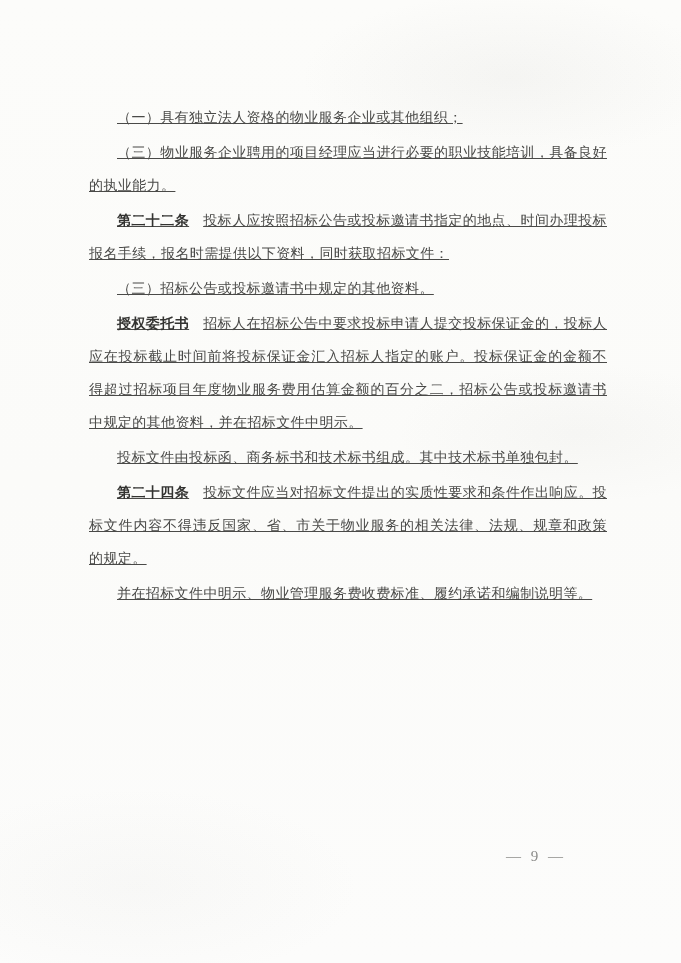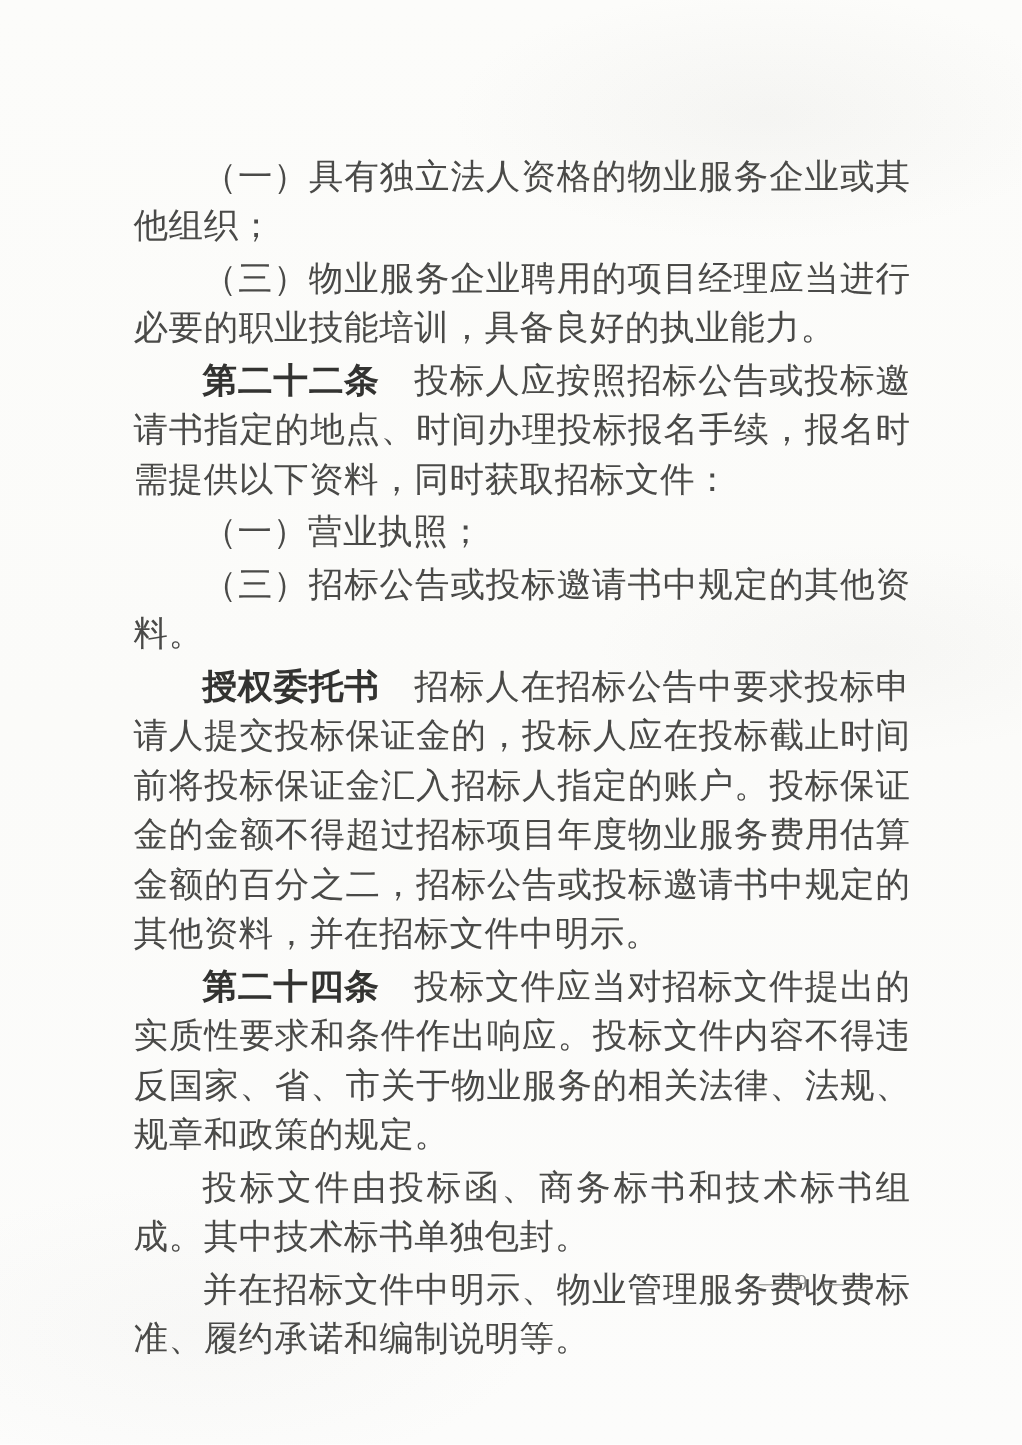--- a/index.html
+++ b/index.html
@@ -24,25 +24,26 @@
       radial-gradient(ellipse 260px 100px at 85% 45%, rgba(185,185,180,0.08), rgba(0,0,0,0) 70%),
       radial-gradient(ellipse 320px 140px at 20% 92%, rgba(190,190,185,0.07), rgba(0,0,0,0) 70%),
       linear-gradient(180deg, #fcfcfa 0%, #fbfbf9 50%, #fcfcfb 100%);
   }
   .content {
     position: absolute;
     left: 89px;
     top: 101px;
     width: 518px;
     color: #4a4a48;
-    font-size: 23px;
+    font-size: 14px;
     line-height: 33px;
     letter-spacing: 0.4px;
     text-align: justify;
     text-justify: inter-ideograph;
+    text-decoration: underline;
   }
   .para {
     margin: 0 0 2px 0;
     text-indent: 2em;
   }
   .article-label {
     font-weight: bold;
     color: #333331;
     margin-right: 1em;
   }
@@ -65,30 +66,29 @@
 
   <div class="content">
 
     <p class="para"><span>（一）具有独立法人资格的物业服务企业或其他组织；</span></p>
 
 
     <p class="para"><span>（三）物业服务企业聘用的项目经理应当进行必要的职业技能培训，具备良好的执业能力。</span></p>
 
     <p class="para"><span class="article-label">第二十二条</span><span>投标人应按照招标公告或投标邀请书指定的地点、时间办理投标报名手续，报名时需提供以下资料，同时获取招标文件：</span></p>
 
-    <p class="para"><span>（一）营业执照；</span></p>
 
 
     <p class="para"><span>（三）招标公告或投标邀请书中规定的其他资料。</span></p>
 
     <p class="para"><span class="article-label">授权委托书</span><span>招标人在招标公告中要求投标申请人提交投标保证金的，投标人应在投标截止时间前将投标保证金汇入招标人指定的账户。投标保证金的金额不得超过招标项目年度物业服务费用估算金额的百分之二，招标公告或投标邀请书中规定的其他资料，并在招标文件中明示。</span></p>
 
+    <p class="para"><span>投标文件由投标函、商务标书和技术标书组成。其中技术标书单独包封。</span></p>
+
     <p class="para"><span class="article-label">第二十四条</span><span>投标文件应当对招标文件提出的实质性要求和条件作出响应。投标文件内容不得违反国家、省、市关于物业服务的相关法律、法规、规章和政策的规定。</span></p>
-
-    <p class="para"><span>投标文件由投标函、商务标书和技术标书组成。其中技术标书单独包封。</span></p>
 
     <p class="para"><span>并在招标文件中明示、物业管理服务费收费标准、履约承诺和编制说明等。</span></p>
 
   </div>
 
   <div class="page-number">— 9 —</div>
 
 </div>
 
 </body></html>

